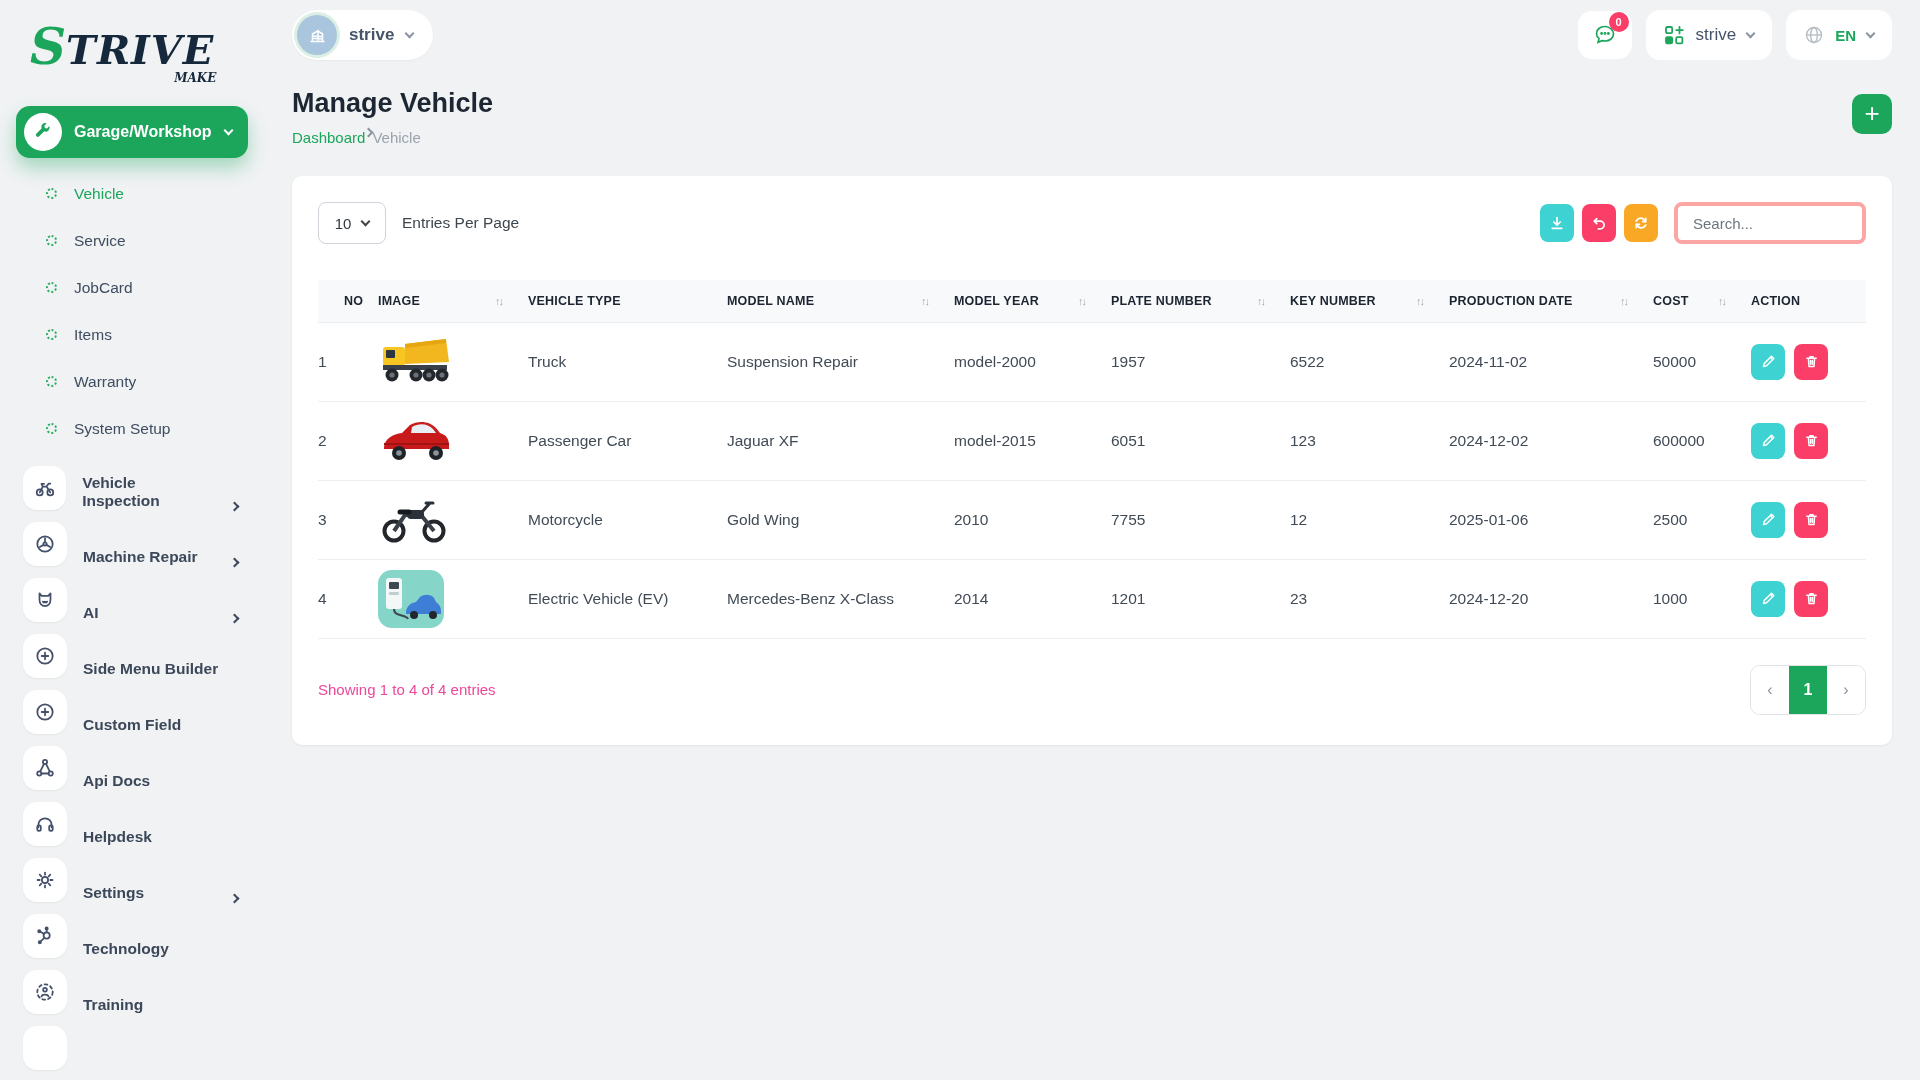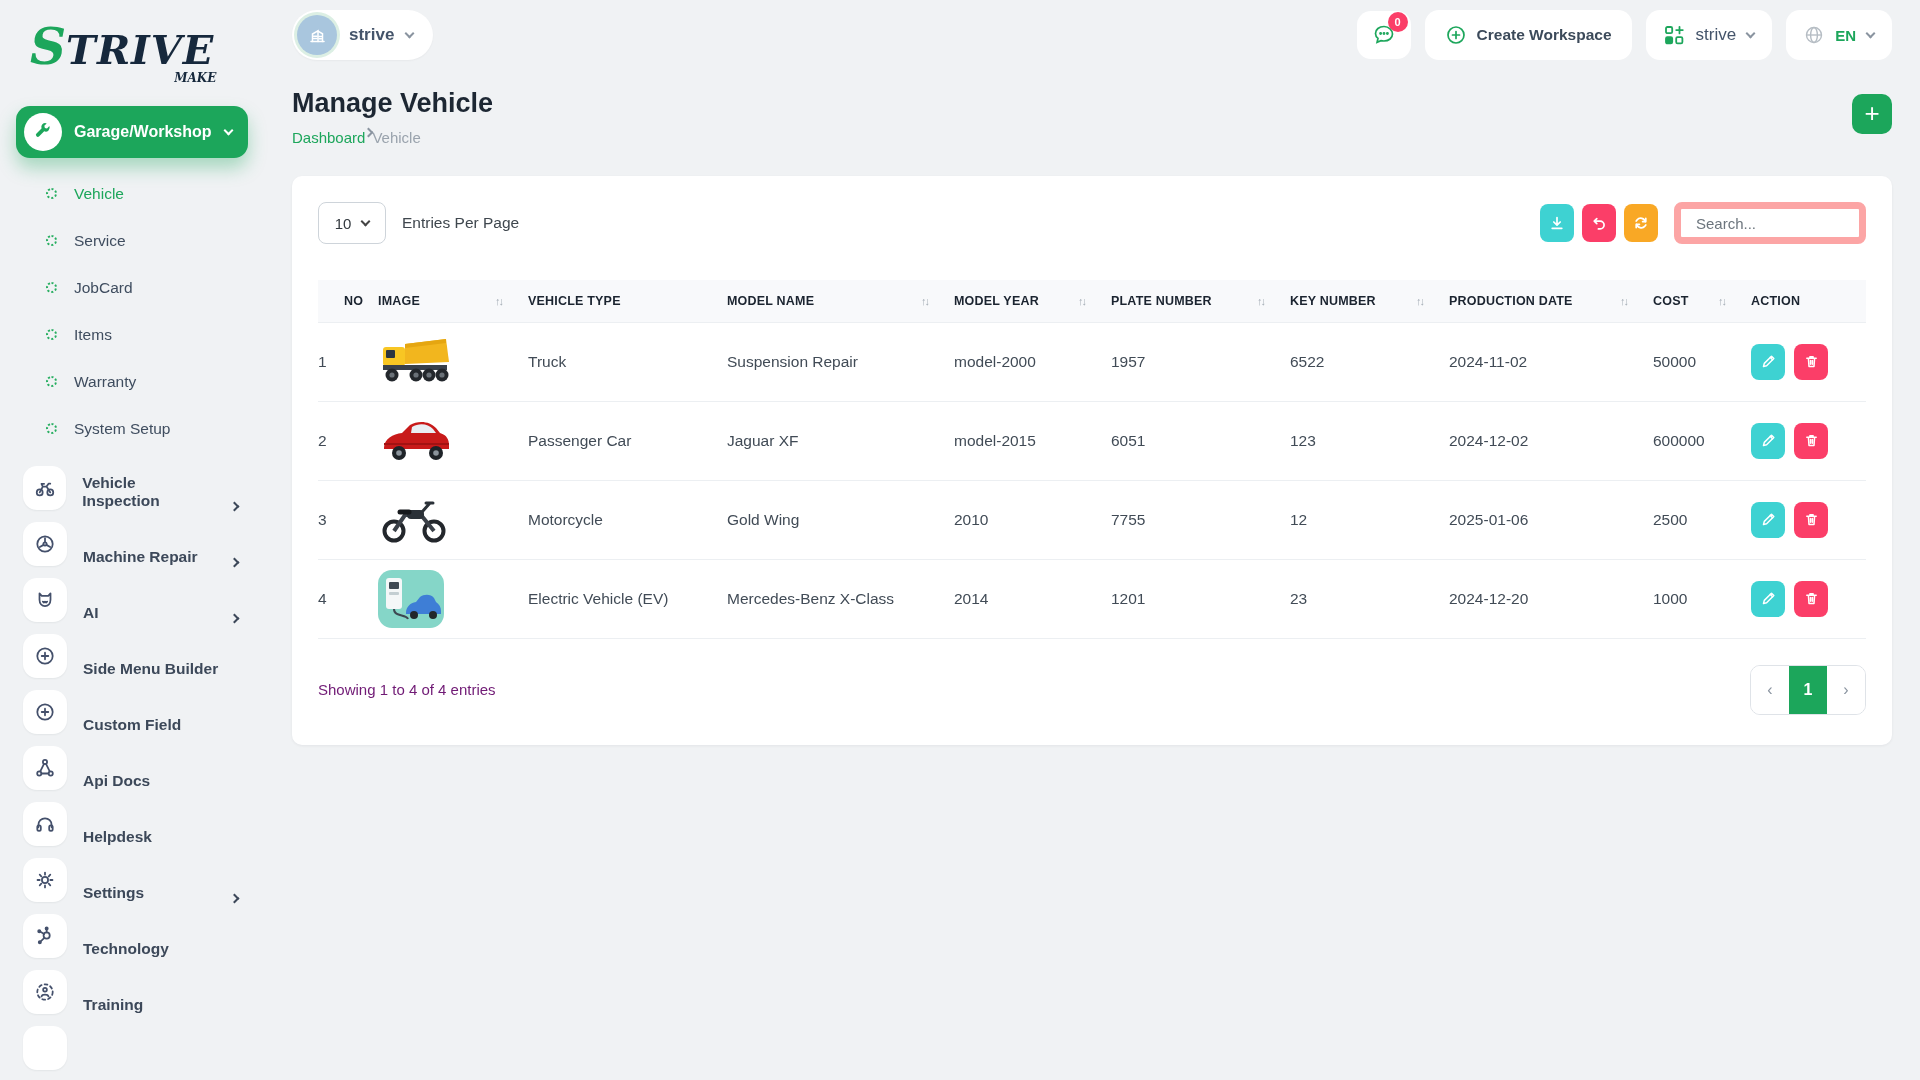--- a/index.html
+++ b/index.html
@@ -74,40 +74,40 @@
   .select { width:68px; height:42px; border:1px solid #ced4da; border-radius:8px; background:#fff; display:flex; align-items:center;
     justify-content:center; gap:11px; font-size:15px; color:#33393f; cursor:pointer; }
   .select .chv { color:#444; }
   .entries-label { margin-left:16px; font-size:15.5px; color:#3f474e; }
   .tool-actions { margin-left:auto; display:flex; gap:8px; align-items:center; }
   .icon-btn { width:34px; height:38px; border-radius:8px; border:none; display:flex; align-items:center; justify-content:center; cursor:pointer; }
   .icon-btn svg { stroke:#fff; fill:none; stroke-width:1.7; stroke-linecap:round; stroke-linejoin:round; }
   .btn-download { background:var(--cyan); }
   .btn-undo { background:var(--pink); }
   .btn-refresh { background:var(--orange); }
-  .search { width:192px; height:42px; margin-left:16px; border:7px solid #fca5a5; border-radius:8px; padding:0 15px;
+  .search { width:192px; height:42px; margin-left:16px; border:4px solid #fca5a5; border-radius:8px; padding:0 15px;
     font-size:15px; color:#33393f; outline:none; font-family:inherit; background:#fff; }
   .search::placeholder { color:#6c757d; }
 
   table.grid { margin-top:36px; width:100%; border-collapse:collapse; table-layout:fixed; }
   .grid thead th { background:#f8f9fb; height:42px; font-size:12.5px; color:#1b2430; text-align:center; font-weight:700; letter-spacing:.2px; padding:0; }
   .th-inner { display:flex; align-items:center; }
   th:first-child .th-inner, td:first-child { padding-left:26px; }
   .sort { margin-left:auto; margin-right:26px; color:#a4adb6; font-size:11px; letter-spacing:-2px; font-weight:400; }
   .grid tbody td { border-top:1px solid #eceff2; height:79px; font-size:15.5px; color:#414b56; vertical-align:middle; padding:0; }
   .grid tbody tr:last-child td { border-bottom:1px solid #eceff2; }
   .veh-img svg { display:block; }
   .act-btn { width:34px; height:36px; border-radius:8px; border:none; display:inline-flex; align-items:center; justify-content:center;
     margin-right:9px; cursor:pointer; vertical-align:middle; }
   .act-btn svg { stroke:#fff; fill:none; stroke-width:1.5; stroke-linecap:round; stroke-linejoin:round; }
   .act-edit { background:var(--cyan); }
   .act-del { background:var(--pink); }
 
   .table-footer { display:flex; align-items:center; justify-content:space-between; margin-top:26px; }
-  .showing { font-size:15px; color:#701a75; }
+  .showing { font-size:15px; color:#ec4899; }
   .pager { display:flex; border:1px solid #dfe3e8; border-radius:10px; overflow:hidden; background:#fff; }
   .pg { width:38px; height:48px; display:flex; align-items:center; justify-content:center; font-size:16px; color:#8a94a0; cursor:pointer; background:#fff; border:none; font-family:inherit; }
   .pg.active { background:var(--accent); color:#fff; font-weight:600; }
 </style>
 </head>
 <body style="--accent: #1ca65b; --cyan: #3ed2d2; --pink: #fb3e68; --orange: #f9a825;">
 
 <div class="app">
 
   <aside class="sidebar">
@@ -284,27 +284,20 @@
       <div class="chat-btn">
         <svg width="26" height="26" viewBox="0 0 26 26" fill="none" stroke="#1ca65b" stroke-width="1.7" stroke-linecap="round">
           <path d="M13 4.5c-4.9 0-8.5 3-8.5 6.9 0 2 1 3.7 2.5 4.9l-.9 4 3.8-1.7c1 .3 2 .4 3.1.4 4.9 0 8.5-3 8.5-6.9S17.9 4.5 13 4.5z"></path>
           <circle cx="9.6" cy="11.5" r="0.6" fill="#1ca65b"></circle>
             <circle cx="13" cy="11.5" r="0.6" fill="#1ca65b"></circle>
             <circle cx="16.4" cy="11.5" r="0.6" fill="#1ca65b"></circle>
         </svg>
         <span class="badge">0</span>
       </div>
 
-      <div class="cw-btn">
-        <svg width="22" height="22" viewBox="0 0 22 22" fill="none" stroke="#1ca65b" stroke-width="1.7" stroke-linecap="round">
-          <circle cx="11" cy="11" r="8"></circle>
-            <path d="M11 7.5v7M7.5 11h7"></path>
-        </svg>
-        <span>Create Workspace</span>
-      </div>
 
       <div class="sm-pill">
         <svg width="21" height="21" viewBox="0 0 21 21" fill="none" stroke="#1ca65b" stroke-width="1.8" stroke-linecap="round">
           <rect x="2" y="2" width="6.2" height="6.2" rx="1.4"></rect>
           <path d="M15.5 1.8v6.6M12.2 5.1h6.6"></path>
           <rect x="2" y="12.2" width="6.2" height="6.2" rx="1.4" fill="#1ca65b"></rect>
           <rect x="12.2" y="12.2" width="6.2" height="6.2" rx="1.4"></rect>
         </svg>
         <span class="sm-name">strive</span>
         <span class="chv down pill-chv"></span>

